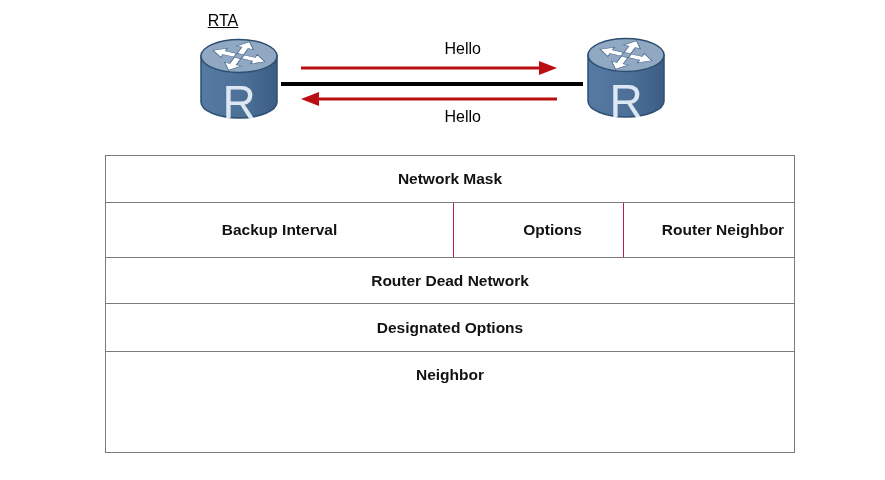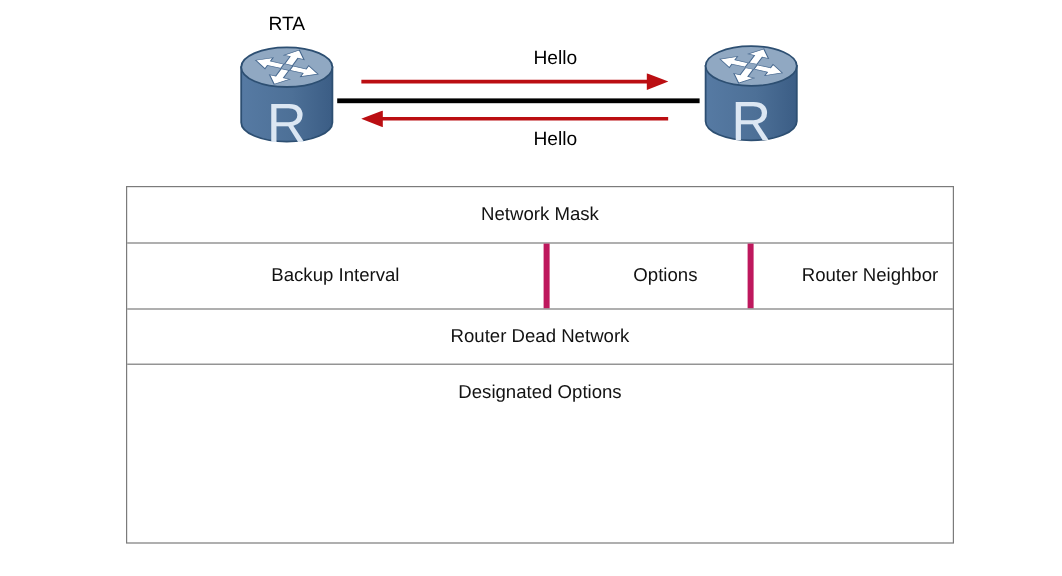--- a/index.html
+++ b/index.html
@@ -18,21 +18,21 @@
   }
   
   .rt-label {
     position: absolute;
     width: 120px;
     text-align: center;
     font-size: 16px;
     color: #000000;
     top: 12px;
   }
-  .rt-label.a { left: 179px; }
+  .rt-label.a { left: 163px; text-decoration: underline; }
   .rt-label.b { left: 588px; }
   .router-svg {
     position: absolute;
     width: 88px;
     height: 94px;
   }
   .router-svg.a { left: 195px; top: 32px; }
   .router-svg.b { left: 582px; top: 31px; }
   .link-line {
     position: absolute;
@@ -79,22 +79,23 @@
   }
   .pt-row + .pt-row { border-top: 1px solid #7b7b7b; }
   .pt-row.cols3 { grid-template-columns: 347px 170px auto; }
   .pt-cell {
     display: flex;
     align-items: center;
     justify-content: center;
     font-size: 15.5px;
     color: #121212;
     box-sizing: border-box;
+    font-weight: bold;
   }
-  .pt-cell.bl { border-left: 5px solid #be185d; padding-left: 28px; }
+  .pt-cell.bl { border-left: 1px solid #be185d; padding-left: 28px; }
 </style>
 </head>
 <body>
 
 <div class="canvas">
 
   <svg width="0" height="0" style="position:absolute" aria-hidden="true">
     <defs>
       <linearGradient id="bodyGrad" x1="0" y1="0" x2="1" y2="0">
         <stop offset="0" stop-color="#567a a3"></stop>
@@ -148,15 +149,18 @@
       <div class="pt-cell">Backup Interval</div>
       <div class="pt-cell bl">Options</div>
       <div class="pt-cell bl">Router Neighbor</div>
     </div>
     <div class="pt-row">
       <div class="pt-cell">Router Dead Network</div>
     </div>
     <div class="pt-row">
       <div class="pt-cell">Designated Options</div>
     </div>
+    <div class="pt-row">
+      <div class="pt-cell">Neighbor</div>
+    </div>
   </div>
 
 </div>
 
 </body></html>

